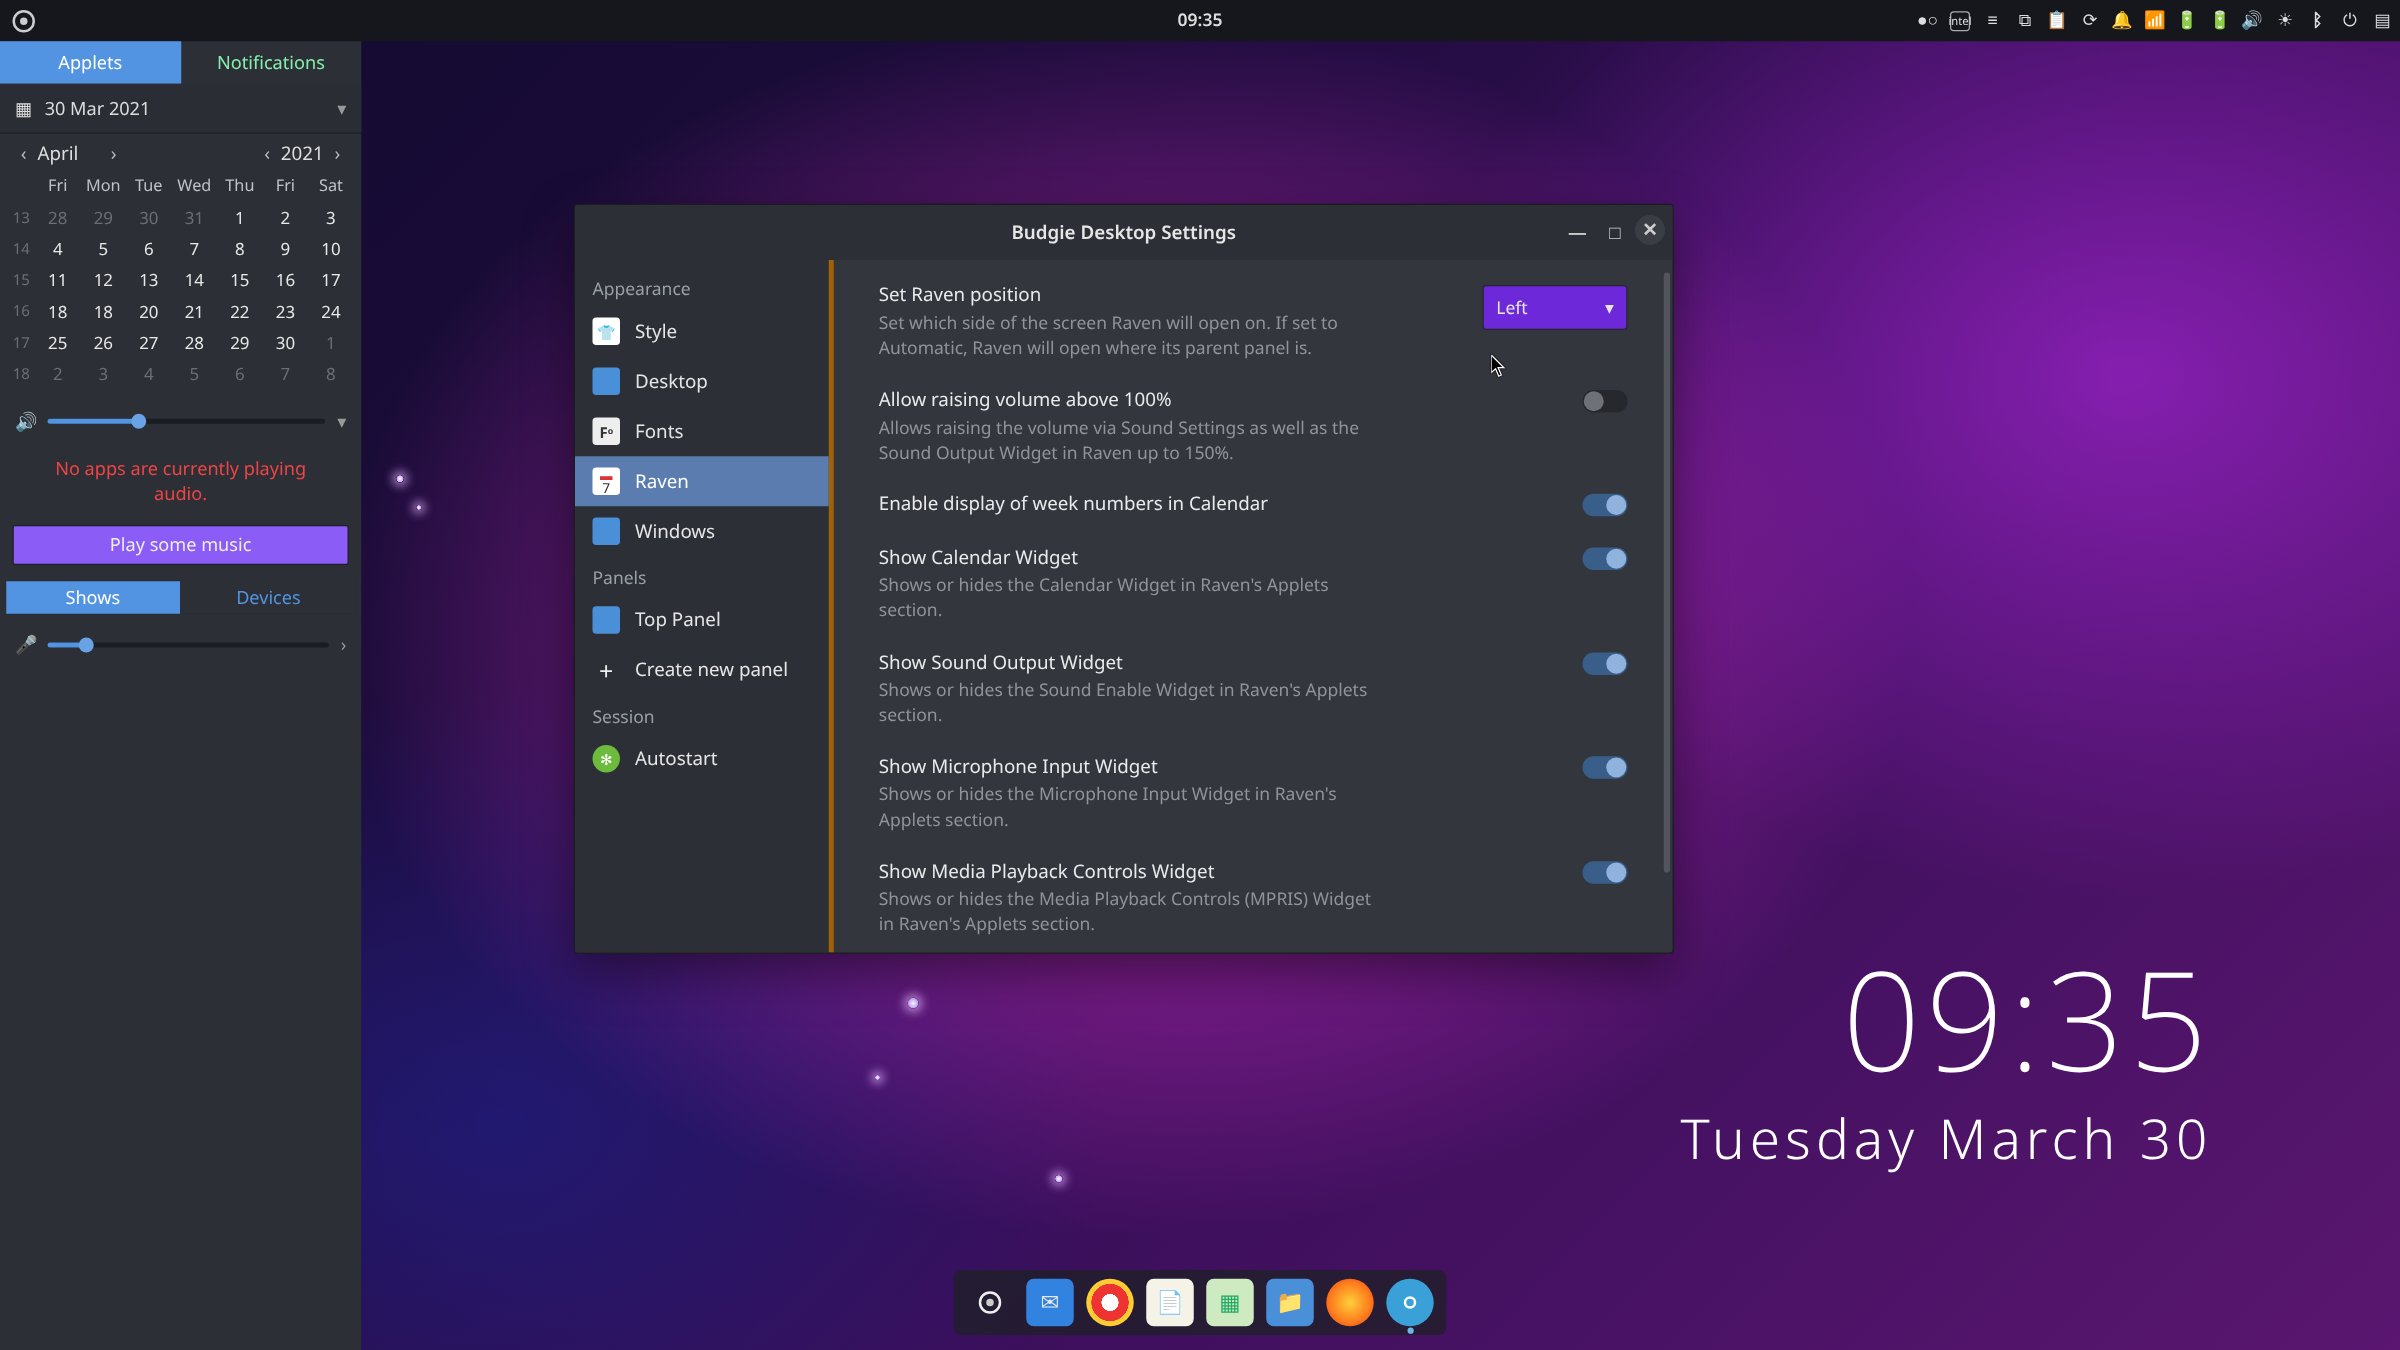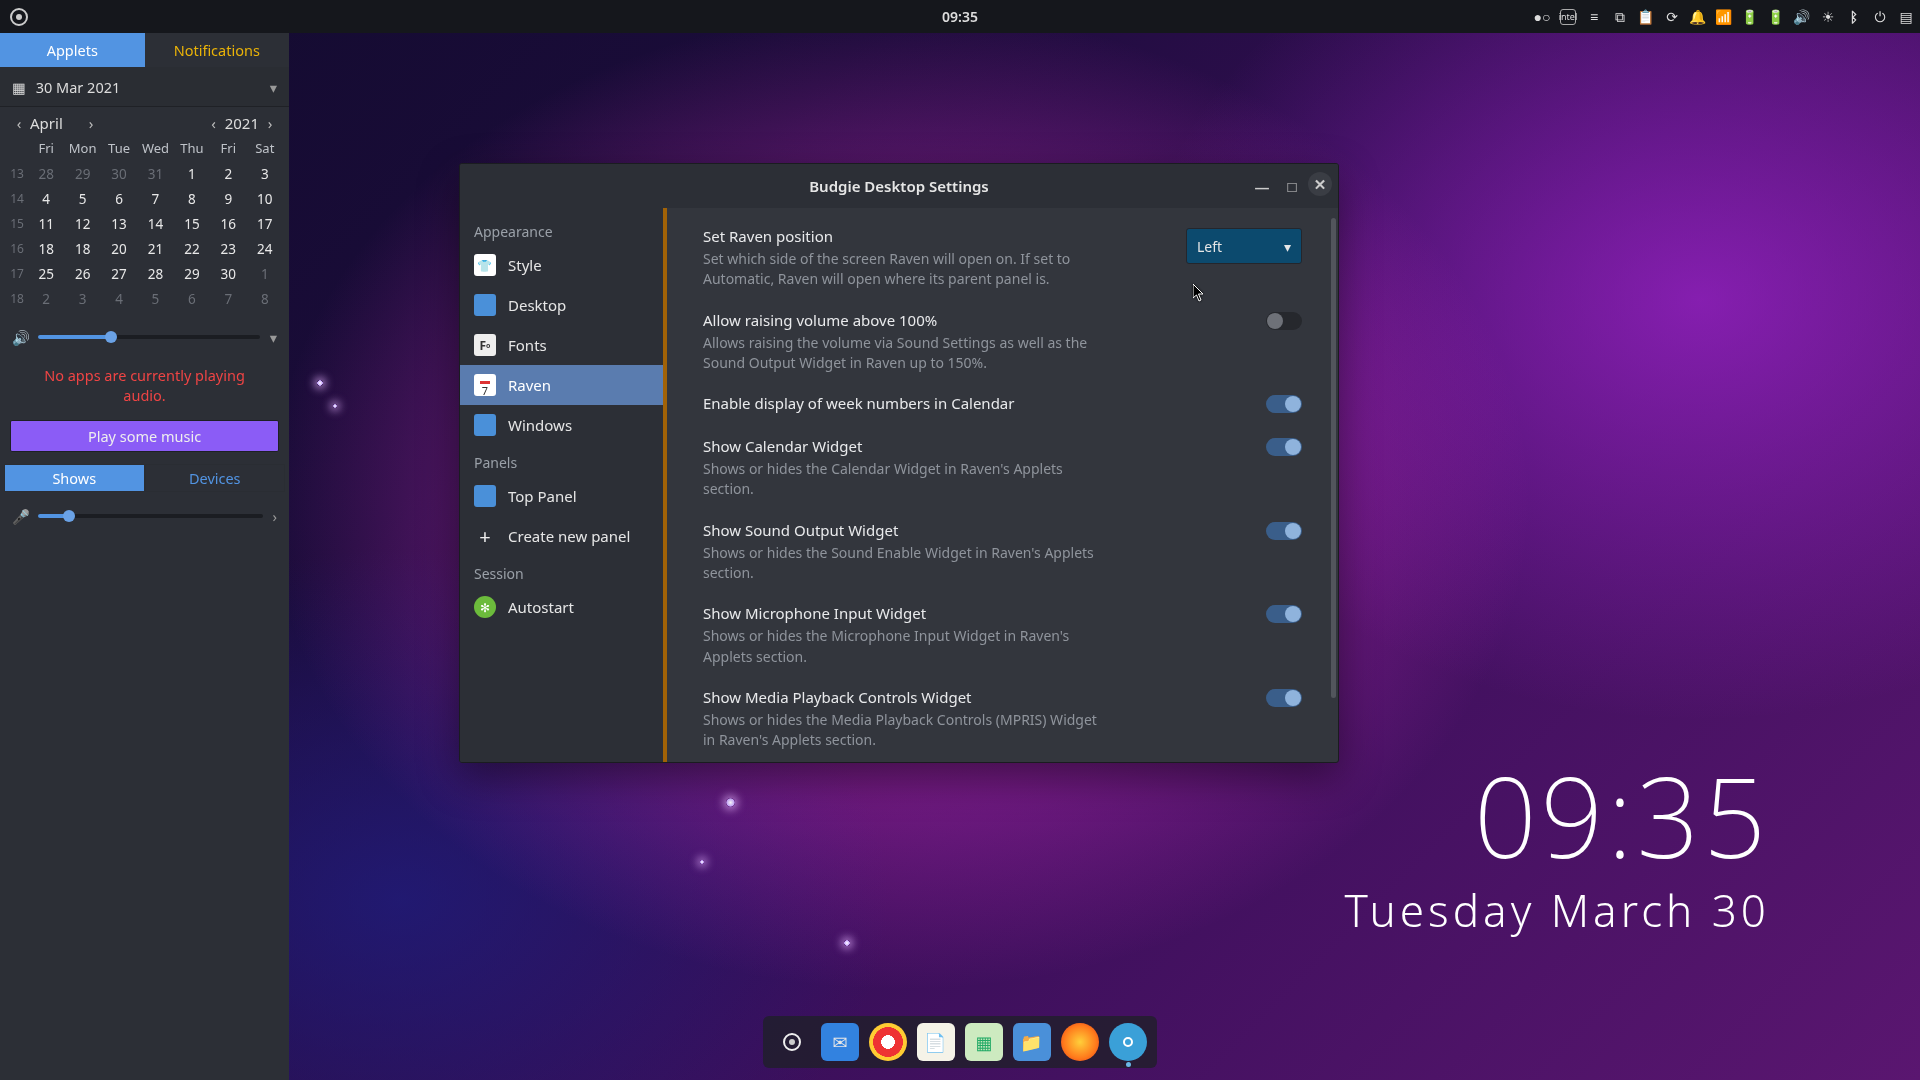--- a/index.html
+++ b/index.html
@@ -23,21 +23,21 @@
   .top-panel .right { margin-left: auto; display: flex; align-items: center; gap: 10px; }
   .tray-ico { width: 16px; height: 16px; display:inline-flex; align-items:center; justify-content:center; color:#ddd; }
   .menu-glyph { width:18px; height:18px; border-radius:50%; border:2px solid #ccc; position:relative; display:inline-block; }
   .menu-glyph::after{ content:""; position:absolute; width:6px; height:6px; border-radius:50%; background:#ccc; left:4px; top:4px;}
   
   .raven {
     position: absolute; left: 0; top: 33px; width: 289px; bottom: 0;
     background: #2c2f36; display:flex; flex-direction:column; font-size:14.5px;
   }
   .raven-tabs { display:flex; height:34px; }
-  .raven-tab { flex:1; display:flex; align-items:center; justify-content:center; color:#eab308; cursor:pointer; }
+  .raven-tab { flex:1; display:flex; align-items:center; justify-content:center; color:#86efac; cursor:pointer; }
   .raven-tab.active { background:#5294e2; color:#fff; }
   .date-row { display:flex; align-items:center; height:40px; padding:0 12px; gap:10px; border-bottom:1px solid #1f2126; color:#ddd; background:#2a2d33;}
   .date-row .spacer { flex:1; }
   .chev { color:#999; }
   .month-nav { display:flex; align-items:center; padding:6px 8px 2px; font-size:15px; color:#ddd; }
   .month-nav .gap { flex:1; }
   .month-nav .nav-btn { width:22px; text-align:center; color:#bbb; cursor:pointer; }
   .cal { width:100%; padding:0 6px 6px; }
   .cal table { width:100%; border-collapse:collapse; table-layout:fixed; }
   .cal th { font-weight:400; color:#bfc3c9; font-size:13px; padding:4px 0; }
@@ -83,21 +83,21 @@
   .side-ico { width:22px; height:22px; border-radius:3px; display:flex; align-items:center; justify-content:center; font-size:12px; color:#fff; flex:none;}
   .content { flex:1; position:relative; overflow:hidden; }
   .scroll { position:absolute; inset:0 8px 0 0; overflow:hidden; padding:18px 28px 18px 36px; }
   .scrollbar { position:absolute; right:2px; top:10px; width:5px; height:490px; background:transparent; }
   .scrollbar .thumb { position:absolute; left:0; right:0; top:0; height:480px; background:#52555c; border-radius:3px; }
   .setting { display:flex; align-items:flex-start; gap:20px; padding:0 0 20px; }
   .setting .txt { flex:1; }
   .ttl { color:#e9eaec; font-size:15px; margin-bottom:3px; }
   .desc { color:#8f949c; font-size:14px; line-height:1.45; max-width:400px; }
   .ctrl { margin-top:2px; display:flex; align-items:center; }
-  .dropdown { width:116px; height:36px; background:#0c4a6e; border:1px solid #24262c; border-radius:3px; display:flex; align-items:center; padding:0 10px; color:#e6e6e6; font-size:14px; justify-content:space-between; cursor:pointer;}
+  .dropdown { width:116px; height:36px; background:#6d28d9; border:1px solid #24262c; border-radius:3px; display:flex; align-items:center; padding:0 10px; color:#e6e6e6; font-size:14px; justify-content:space-between; cursor:pointer;}
   .toggle { width:36px; height:18px; border-radius:10px; background:#26282d; position:relative; cursor:pointer;}
   .toggle .knob { position:absolute; width:16px; height:16px; border-radius:50%; top:1px; left:1px; background:#6e7178; transition:none;}
   .toggle.on { background:#3a5e8a; }
   .toggle.on .knob { left:19px; background:#8fb3dc; }
 
   .cursor { position:absolute; width:12px; height:18px; pointer-events:none; z-index:50;}
   .cursor svg { filter: drop-shadow(0 0 1px #000); }
 
   
   .spark { position:absolute; width:6px; height:6px; background:radial-gradient(circle,#fff,#c9a8ff 60%,transparent 70%); border-radius:50%; box-shadow:0 0 8px 3px rgba(230,180,255,0.7); pointer-events:none;}

